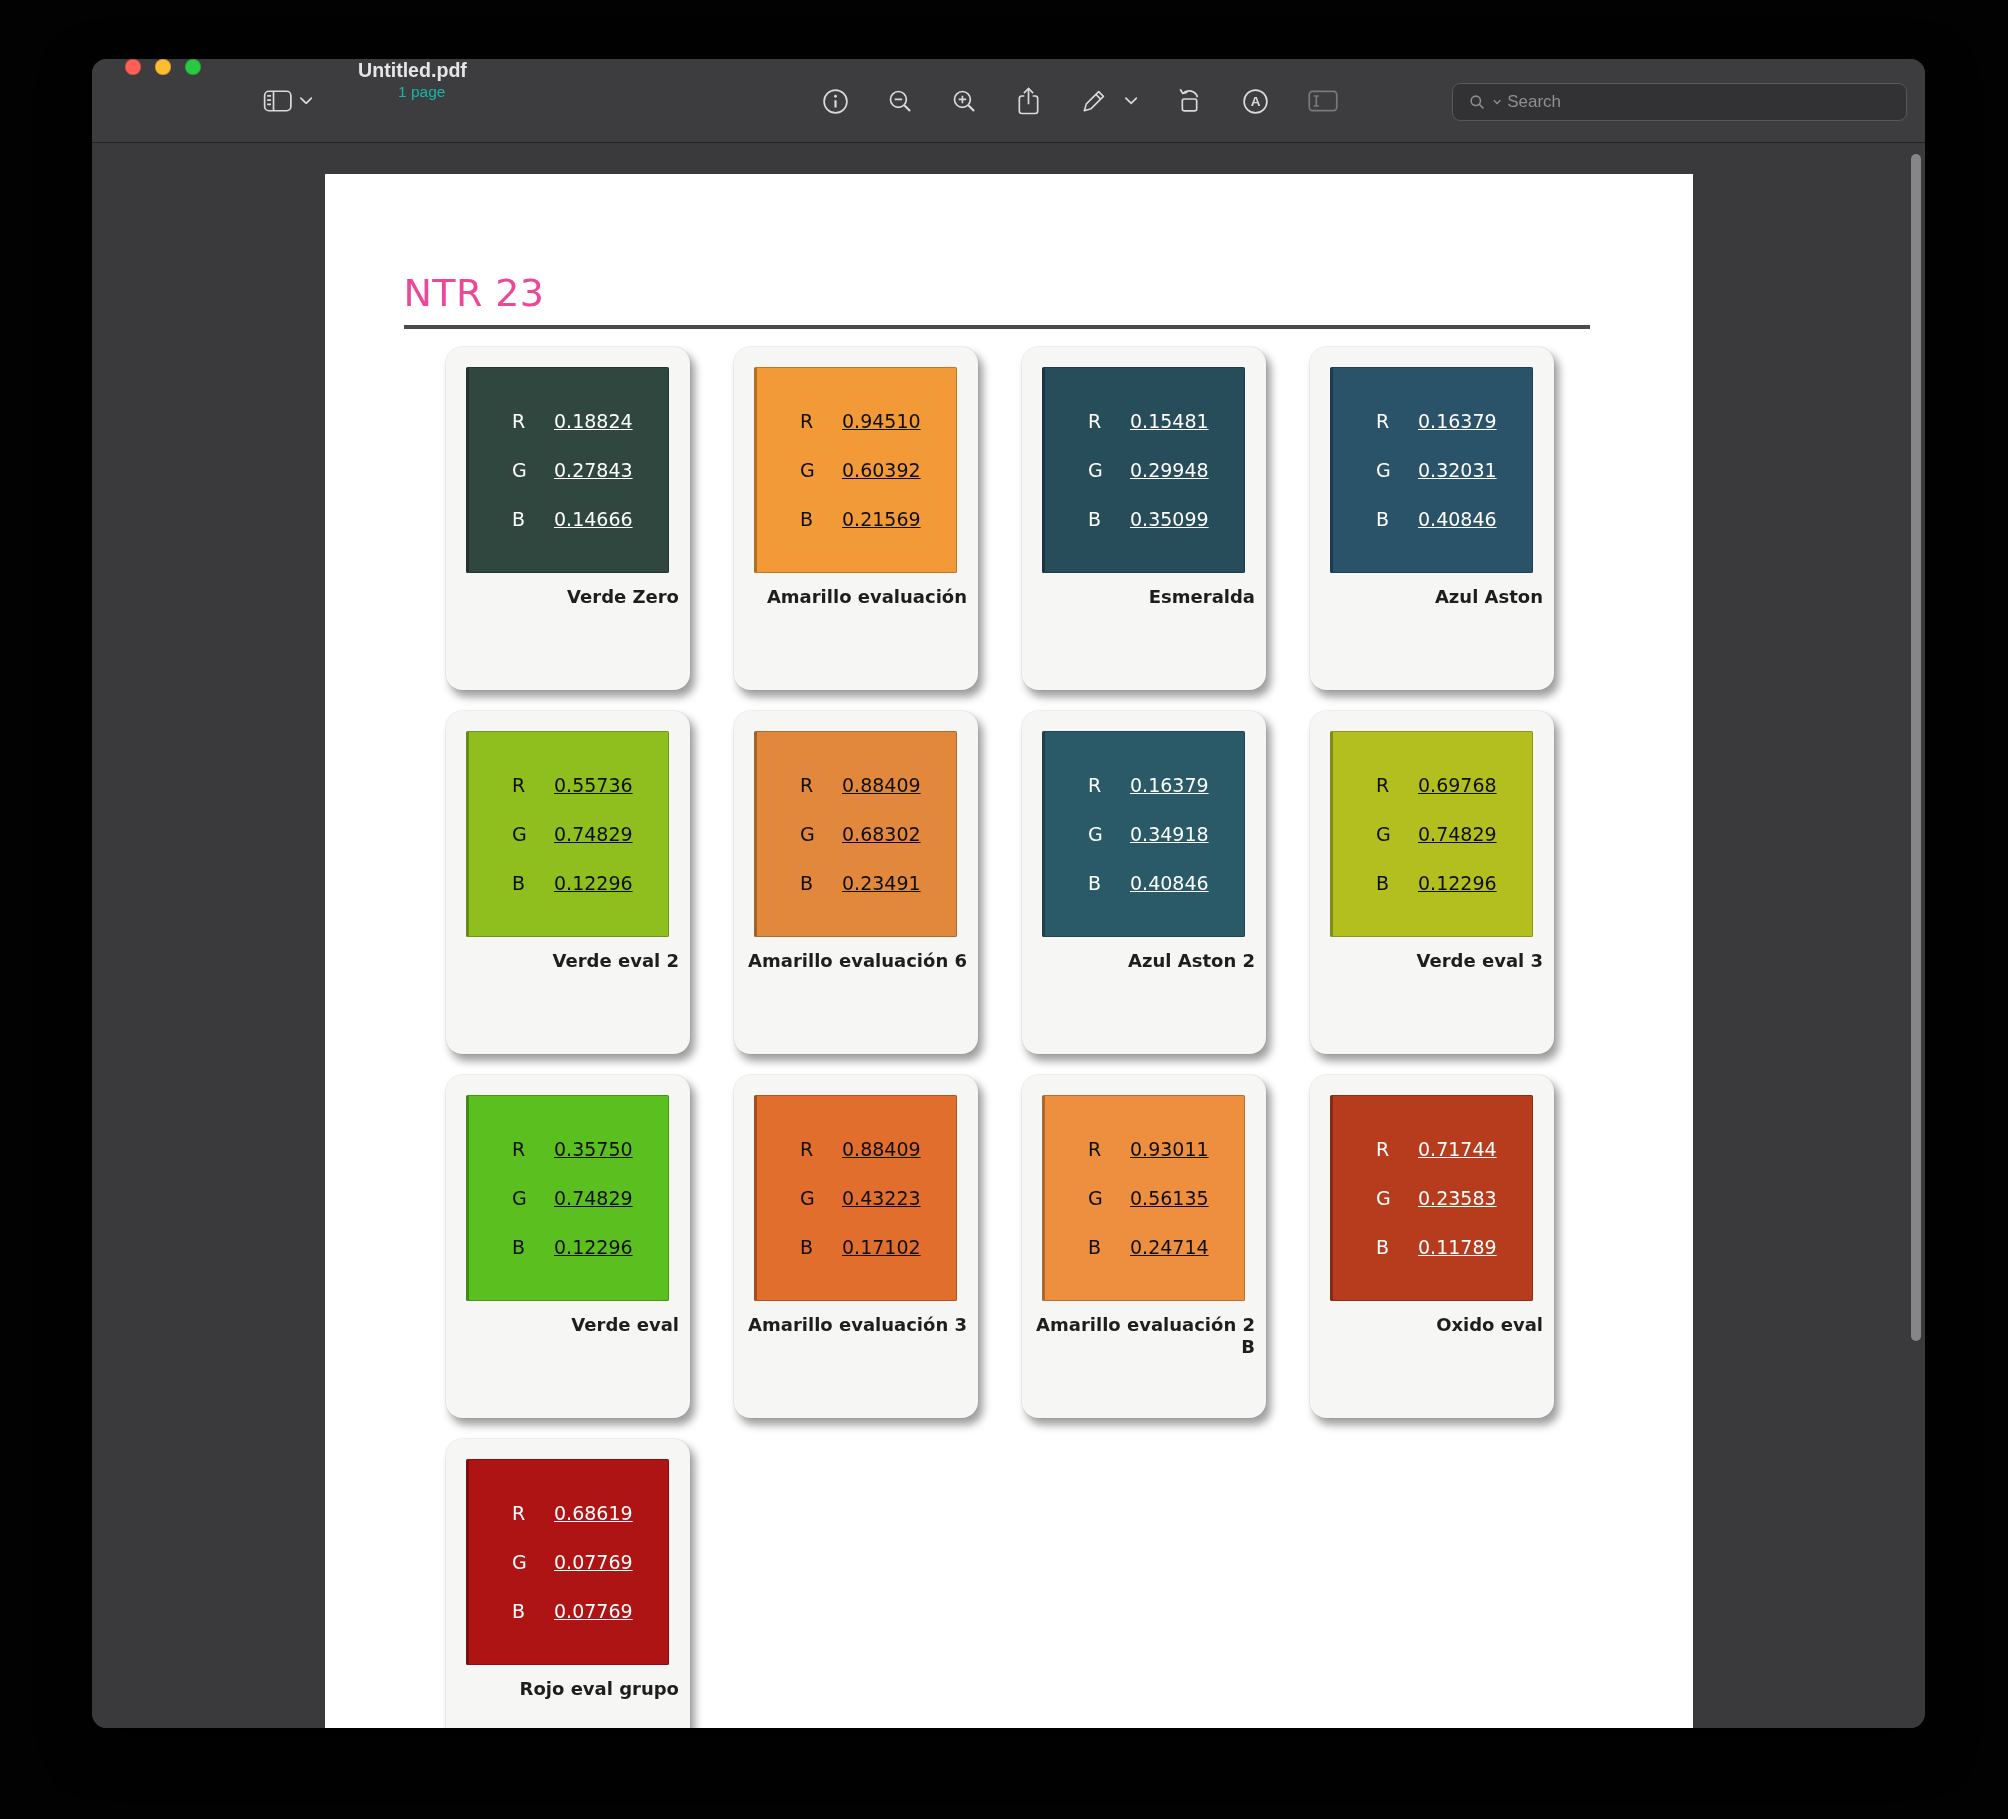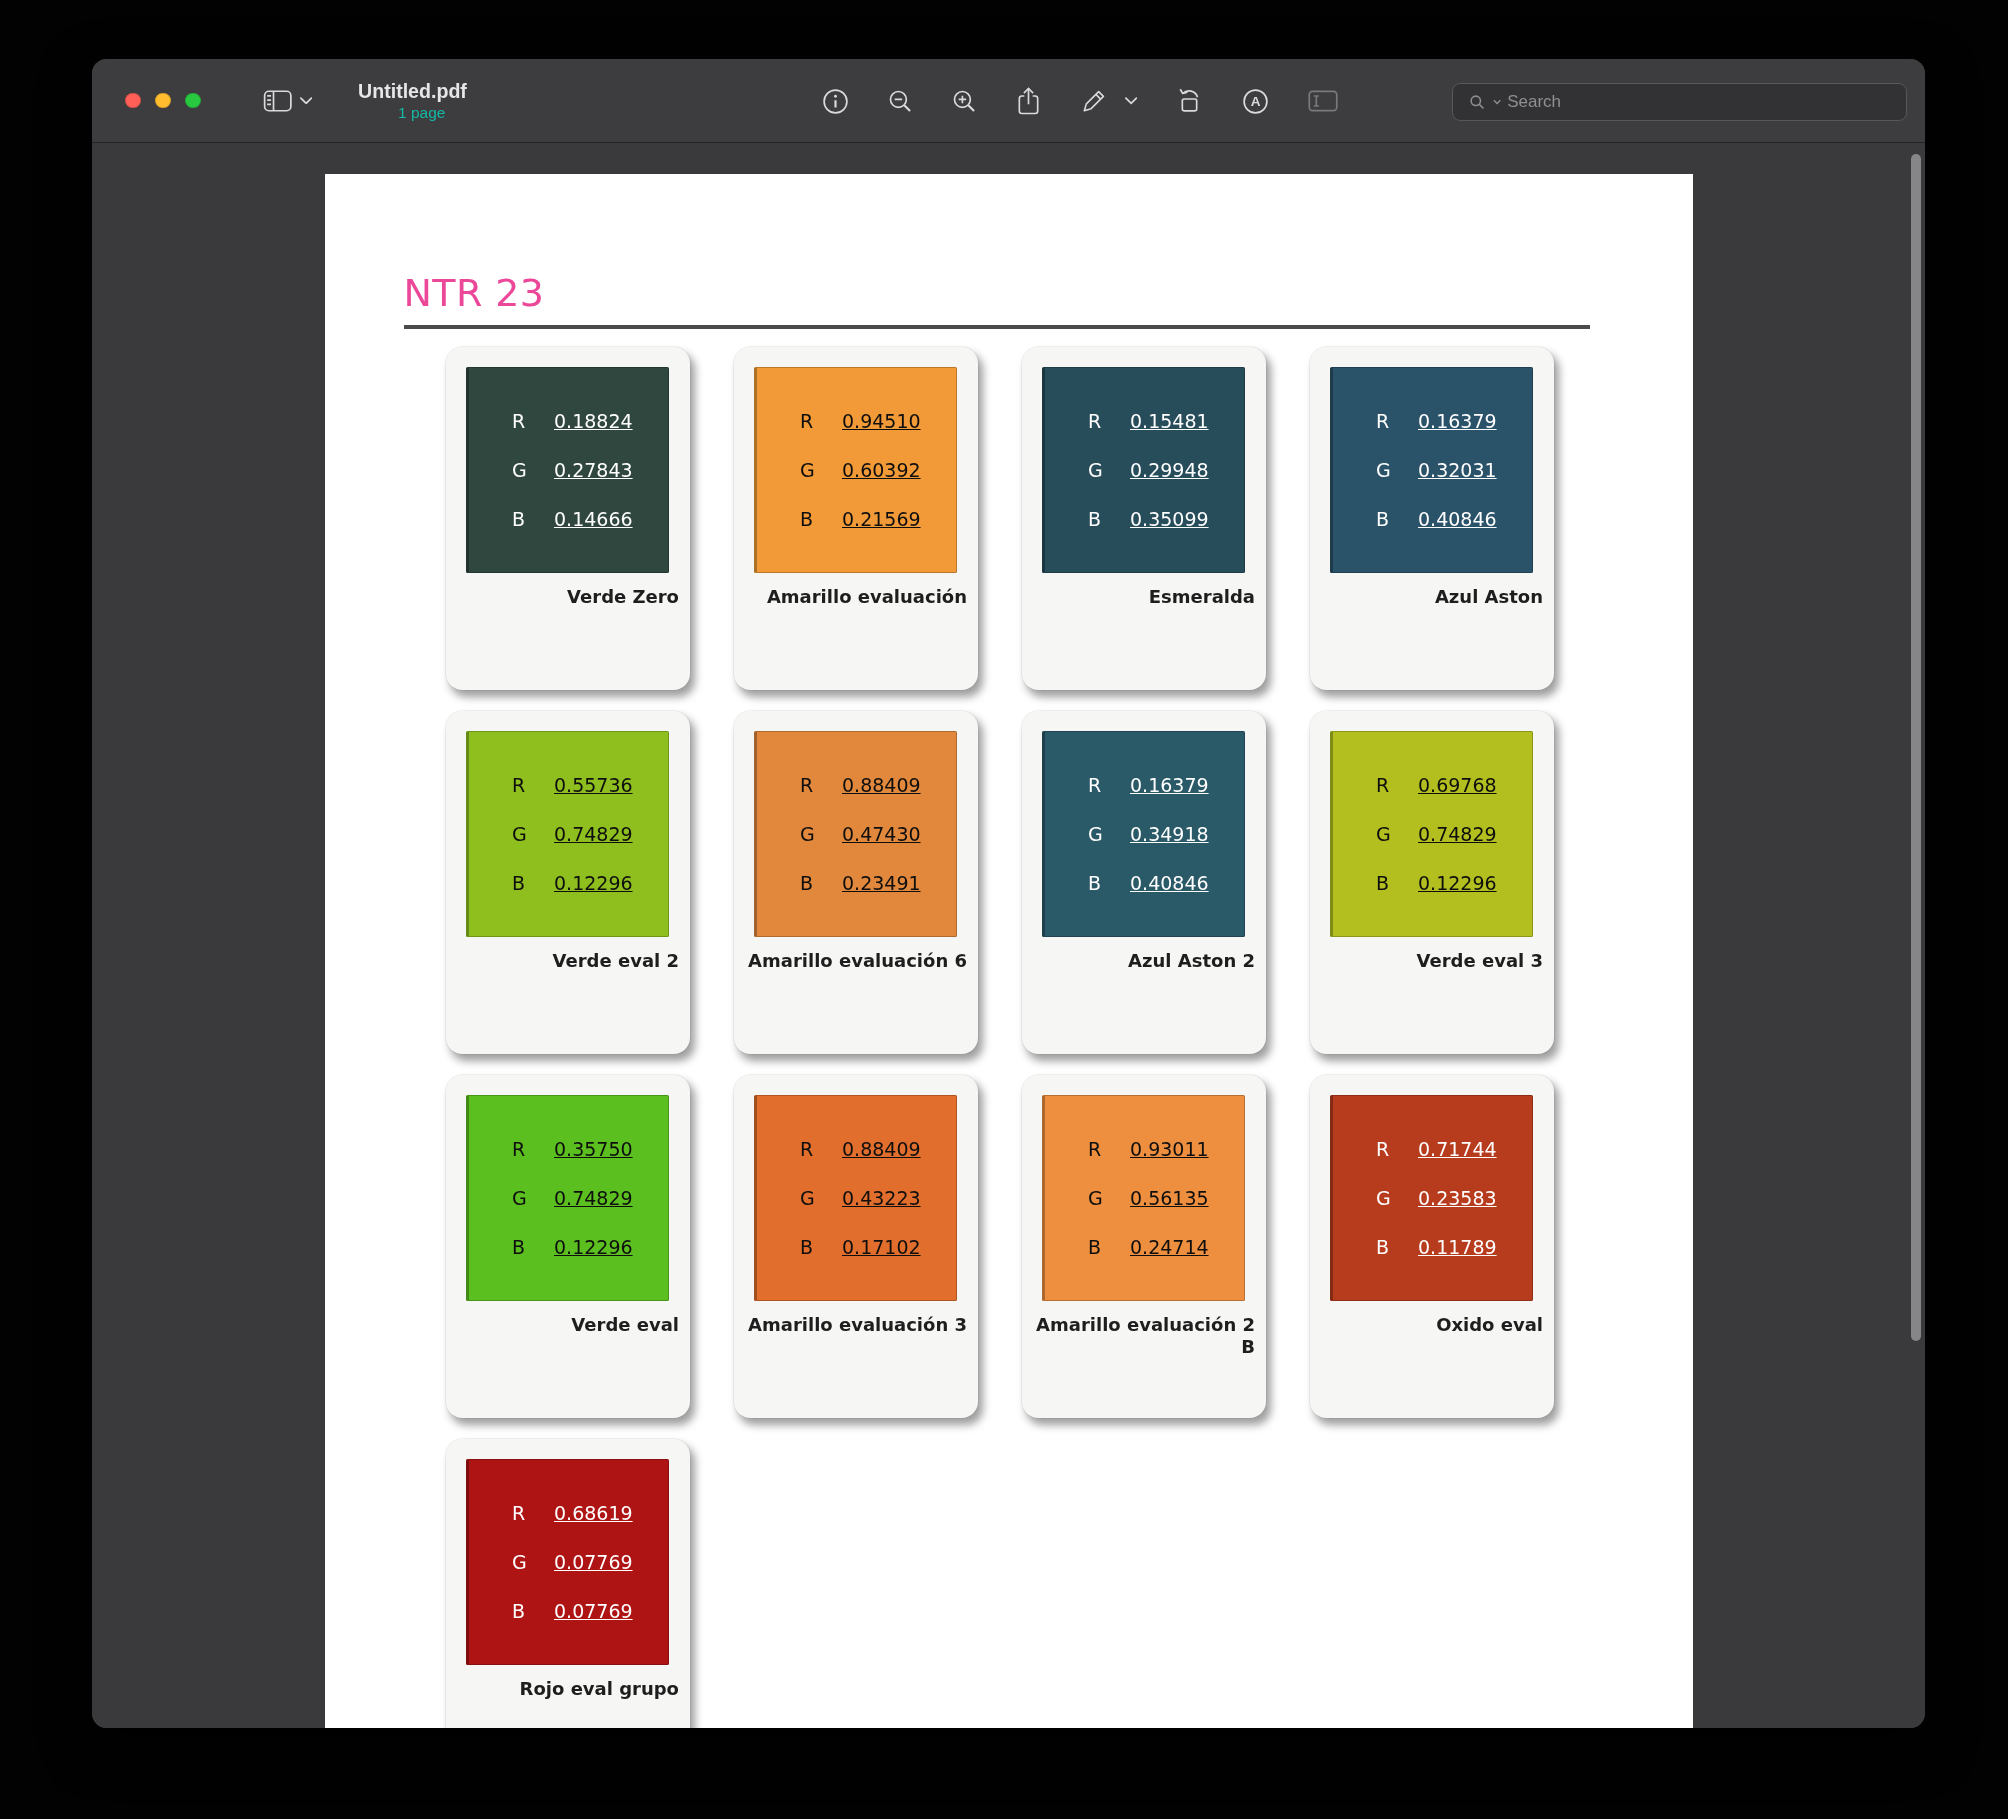--- a/index.html
+++ b/index.html
@@ -7,21 +7,21 @@
 
   
   .window {
     position: absolute; left: 92px; top: 59px; width: 1833px; height: 1669px;
     border-radius: 14.7px; background: #3a3a3c; overflow: hidden;
     box-shadow: 0 16.4px 49px rgba(0,0,0,0.8);
   }
   .titlebar {
     position: relative; height: 84px; background: #3d3d3f;
     border-bottom: 0.8px solid #242426;
-    display: flex; align-items: center;
+    display: flex; 
   }
   .traffic { display: flex; gap: 14.7px; margin-left: 33px; }
   .tl { width: 15.5px; height: 15.5px; border-radius: 50%; box-shadow: inset 0 0 0 0.8px rgba(0,0,0,0.18); cursor: default; }
 
   .sidebar-btn { display: flex; align-items: center; gap: 7.4px; margin-left: 62px; color: #d9d9de; cursor: default; }
 
   .title-block { margin-left: 46px; line-height: 1.15; }
   .doc-title { font-size: 19.6px; font-weight: 700; color: #e6e6e8; }
   .doc-pages { font-size: 15.5px; color: #14b8a6; margin-top: 1.6px; margin-left: 40px; }
 
@@ -308,21 +308,21 @@
   </div>
 
   <div class="card">
     <div class="swatch" style="background: rgb(225, 136, 60); color: rgb(14, 14, 14);">
       <div class="ch">
         <span class="ch-key">R</span>
                 <span class="ch-val val-r">0.88409</span>
       </div>
       <div class="ch">
         <span class="ch-key">G</span>
-                <span class="ch-val val-g">0.47430</span>
+                <span class="ch-val val-g">0.68302</span>
       </div>
       <div class="ch">
         <span class="ch-key">B</span>
                 <span class="ch-val val-b">0.23491</span>
       </div>
     </div>
     <div class="card-label">Amarillo evaluación 6</div>
   </div>
 
   <div class="card">

